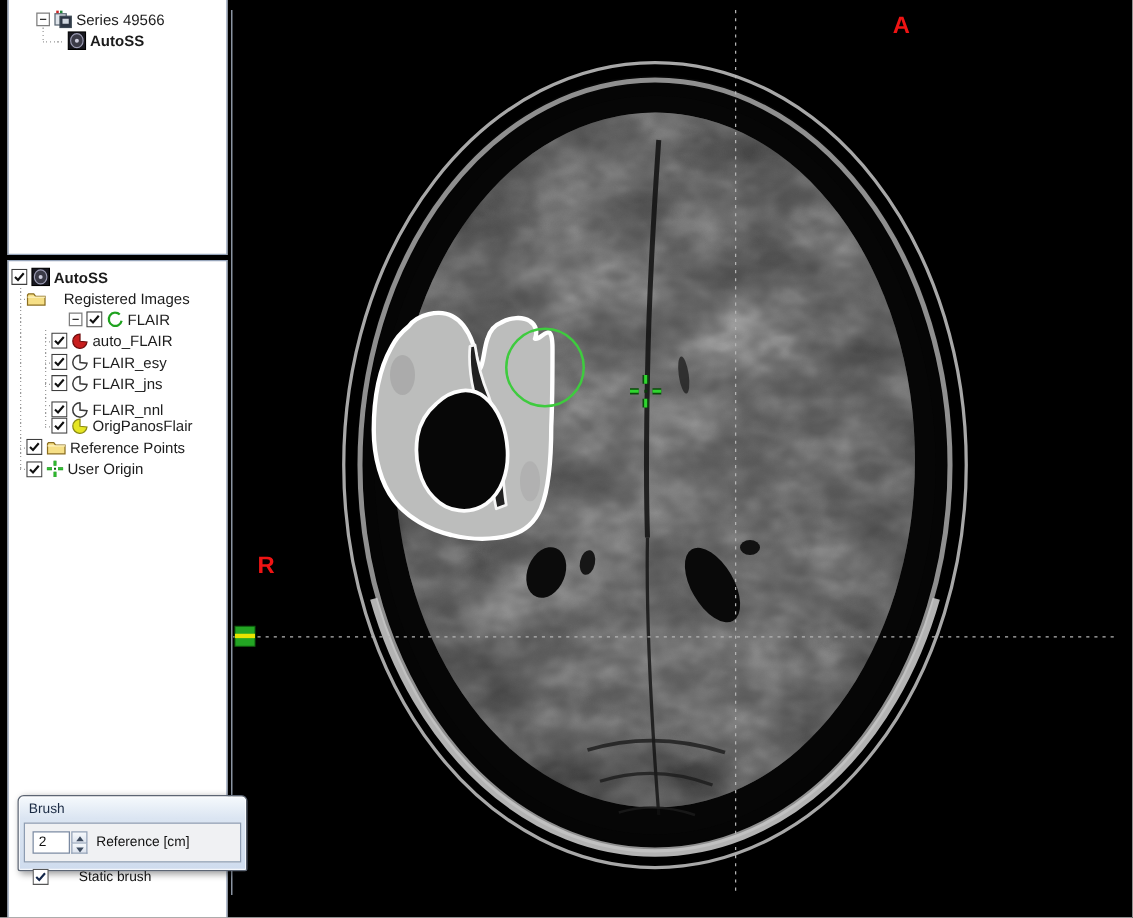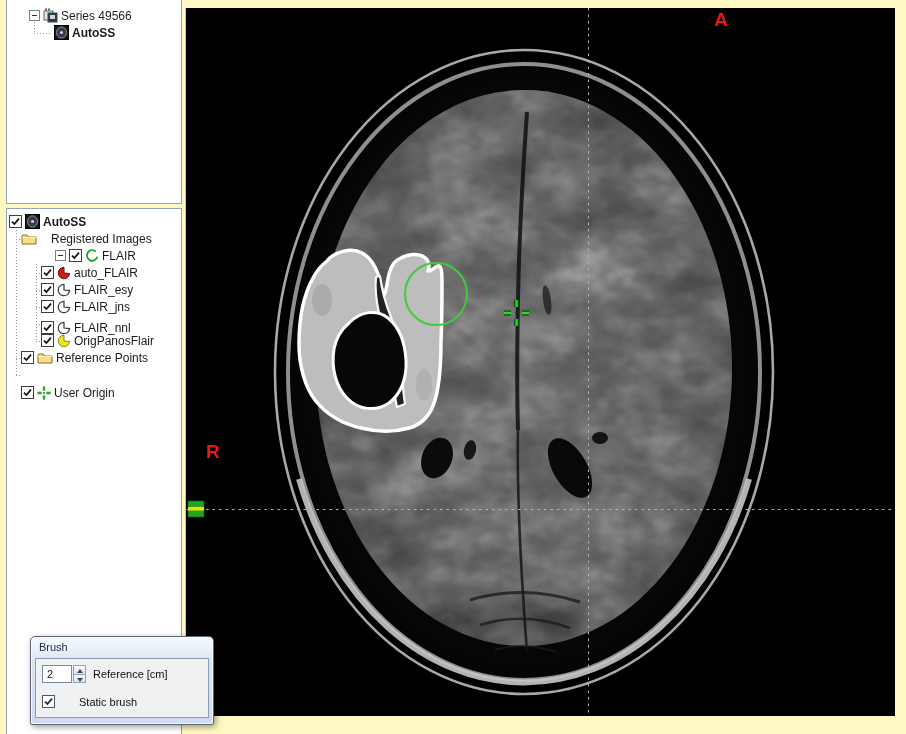--- a/index.html
+++ b/index.html
@@ -1,36 +1,36 @@
 <!DOCTYPE html>
 <html><head>
 <meta charset="utf-8">
 <style>
   html,body{margin:0;padding:0;background:#fff;}
-  .screen{position:relative;width:906px;height:734px;background:#fef9c3;overflow:hidden;
+  .screen{position:relative;width:906px;height:734px;background:#000000;overflow:hidden;
           font-family:"Liberation Sans",sans-serif;font-size:12px;color:#1c1c1c;}
   
   .panel{position:absolute;background:#fff;border:1px solid #97a5bb;box-sizing:border-box;}
   .panel-top{left:6px;top:-2px;width:176px;height:206px;}
   .panel-bottom{left:6px;top:208px;width:176px;height:530px;}
   .trow{position:absolute;height:15px;display:flex;align-items:center;white-space:nowrap;cursor:default;}
   .trow .lbl{margin-left:3px;line-height:14px;}
   .bold{font-weight:bold;}
   .expander{position:relative;width:9px;height:9px;border:1px solid #7e7e7e;background:#fff;box-sizing:content-box;flex:0 0 auto;}
   .expander::after{content:"";position:absolute;left:2px;right:2px;top:4px;height:1px;background:#2f2f2f;}
   .cbx{flex:0 0 auto;}
   .ticon{flex:0 0 auto;margin-left:3px;}
   .dot-v{position:absolute;width:1px;background-image:repeating-linear-gradient(to bottom,#9a9a9a 0 1px,transparent 1px 3px);}
   .dot-h{position:absolute;height:1px;background-image:repeating-linear-gradient(to right,#9a9a9a 0 1px,transparent 1px 3px);}
   
   .viewer{position:absolute;left:185px;top:8px;width:710px;height:708px;background:#000;
           border-left:1px solid #b9c5d8;box-sizing:border-box;}
   .viewer svg{display:block;}
   
-  .brush-dialog{position:absolute;left:30px;top:636px;width:184px;height:89px;z-index:10;
+  .brush-dialog{position:absolute;left:14px;top:636px;width:184px;height:61px;z-index:10;
       background:linear-gradient(#f6fafd,#dbe5f2 30%,#cfdcee);border:1px solid #5c6573;
       border-radius:5px 5px 2px 2px;box-shadow:2px 2px 6px rgba(0,0,0,.4), inset 0 0 0 1px rgba(255,255,255,.75);
       box-sizing:border-box;}
   .brush-title{height:20px;line-height:20px;padding-left:8px;font-size:11px;color:#1b2b44;}
   .brush-client{position:absolute;left:4px;right:4px;top:21px;bottom:6px;background:#f0f1f3;
       border:1px solid #8d9cb2;box-sizing:border-box;}
   .spin-row{position:absolute;left:6px;top:6px;display:flex;align-items:center;}
   .spin-input{width:30px;height:18px;border:1px solid #7a89a1;background:#fff;font-family:"Liberation Sans",sans-serif;
       font-size:11px;padding:0 0 0 4px;box-sizing:border-box;color:#111;}
   .spin-btns{width:13px;height:18px;margin-left:1px;display:flex;flex-direction:column;}
@@ -179,21 +179,21 @@
         <rect x="0.5" y="0.5" width="12" height="12" fill="#fff" stroke="#3e3e3e"></rect>
         <path d="M3,6.6 L5.4,9 L10,3.6" stroke="#101010" stroke-width="1.7" fill="none"></path>
       </svg>
       <svg class="ticon" width="16" height="14" viewBox="0 0 16 14">
         <path d="M1,4 L1,12 L15,12 L15,5 L7.5,5 L6,3 L1.8,3 Z" fill="#f6df86" stroke="#8a6d1f"></path>
         <path d="M1,5.6 L15,5.6" stroke="#fdf3c2" stroke-width="1"></path>
       </svg>
       <span class="lbl">Reference Points</span>
     </div>
 
-    <div class="trow" style="left:14px;top:176px;">
+    <div class="trow" style="left:14px;top:158px;align-items:flex-end;">
       <svg class="cbx" width="13" height="13" viewBox="0 0 13 13">
         <rect x="0.5" y="0.5" width="12" height="12" fill="#fff" stroke="#3e3e3e"></rect>
         <path d="M3,6.6 L5.4,9 L10,3.6" stroke="#101010" stroke-width="1.7" fill="none"></path>
       </svg>
       <svg class="ticon" width="14" height="14" viewBox="0 0 14 14">
         <g stroke="#118a11" stroke-width="2.4">
           <path d="M7,0.5 V4.6 M7,9.4 V13.5 M0.5,7 H4.6 M9.4,7 H13.5"></path>
         </g>
         <g stroke="#3fd43f" stroke-width="1">
           <path d="M7,0.5 V4.6 M7,9.4 V13.5 M0.5,7 H4.6 M9.4,7 H13.5"></path>

